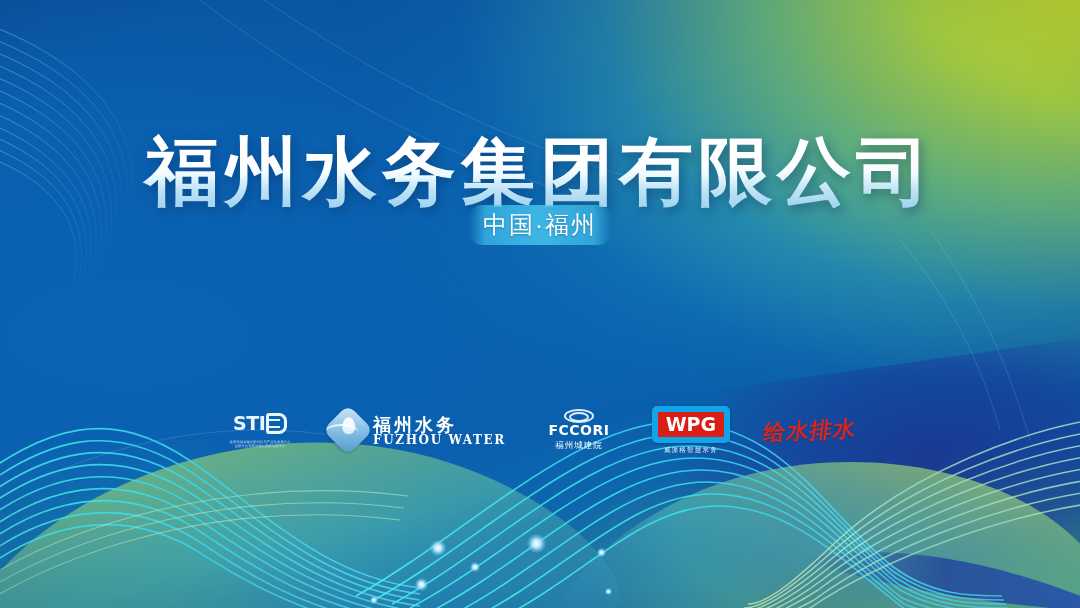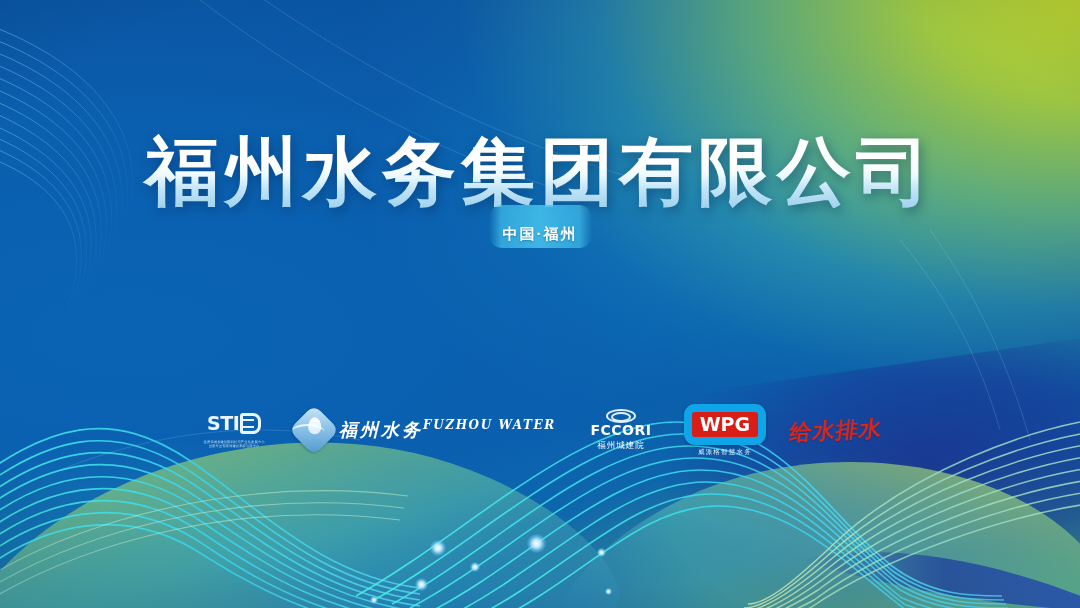--- a/index.html
+++ b/index.html
@@ -58,39 +58,39 @@
     -webkit-background-clip:text;background-clip:text;
     color:transparent;-webkit-text-fill-color:transparent;
     filter:drop-shadow(2px 4px 6px rgba(4,40,88,0.45));
     white-space:nowrap;
   }
   .subtitle-wrap{
     position:absolute;top:205px;left:0;right:0;text-align:center;
     display:flex;align-items:center;justify-content:center;gap:16px;
   }
   .loc-badge{
-    display:inline-block;padding:20px 14px 4px;border-radius:13px;
+    display:inline-block;padding:4px 14px 4px;border-radius:13px;
     background:linear-gradient(90deg,rgba(60,185,235,0.0) 0%,rgba(62,186,233,0.75) 12%,rgba(70,196,238,0.85) 50%,rgba(62,186,233,0.72) 88%,rgba(60,185,235,0.0) 100%);
-    color:#ffffff;font-size:15px;letter-spacing:2px;font-weight:700;
+    color:#ffffff;font-size:24px;letter-spacing:2px;font-weight:400;
     text-shadow:0 1px 2px rgba(4,50,95,0.35);
   }
   .date-txt{color:#ffffff;font-size:21px;letter-spacing:1px;font-weight:500;
     text-shadow:0 1px 2px rgba(4,50,95,0.35);}
 
   .orgs{
     position:absolute;top:293px;left:0;right:0;text-align:center;
     color:#ffffff;font-size:17.5px;line-height:20.5px;letter-spacing:0.6px;
     text-shadow:0 1px 3px rgba(4,46,92,0.5);
   }
   .orgs div{white-space:nowrap;}
 
   
   .logos{
     position:absolute;top:400px;left:0;right:0;height:60px;
-    display:flex;align-items:center;justify-content:center;gap:26px;
+    display:flex;align-items:center;justify-content:center;gap:34px;
   }
   .logo{position:relative;height:56px;display:flex;flex-direction:column;
     align-items:center;justify-content:center;}
 
   
   .stid{width:72px;}
   .stid .mark{display:flex;align-items:center;justify-content:center;gap:1px;height:24px;}
   .stid .st{font-family:"DejaVu Sans",sans-serif;font-weight:800;font-size:19px;
     color:#eaf6ff;letter-spacing:-0.5px;line-height:1;}
   .stid .dbox{width:21px;height:21px;border:3px solid #eaf6ff;border-radius:3px 8px 8px 3px;
@@ -110,40 +110,40 @@
   }
   .fzw .drop:before{
     content:"";position:absolute;left:9px;top:6px;width:13px;height:17px;
     border-radius:50% 50% 50% 50%/60% 60% 40% 40%;
     background:linear-gradient(180deg,#ffffff,#d7eefc);transform:rotate(-45deg);
   }
   .fzw .drop:after{
     content:"";position:absolute;left:-2px;bottom:4px;width:34px;height:14px;
     border-top:2.5px solid rgba(255,255,255,.85);border-radius:50%;transform:rotate(-45deg);
   }
-  .fzw .txt{display:flex;flex-direction:row;align-items:flex-start;font-style:italic;}
+  .fzw .txt{display:flex;flex-direction:column;align-items:flex-start;}
   .fzw .cn{font-size:18px;font-weight:700;color:#ffffff;letter-spacing:3px;line-height:20px;
     font-family:"DejaVu Serif","Liberation Serif",serif;}
   .fzw .en{font-size:12px;font-weight:700;color:#ffffff;letter-spacing:1.6px;line-height:10px;
     font-family:"DejaVu Serif","Liberation Serif",serif;}
 
   
   .fcc{width:78px;}
   .fcc .arcs{height:13px;width:40px;position:relative;margin-bottom:1px;}
   .fcc .arcs i{position:absolute;border:2px solid #e8f5ff;border-radius:50%;opacity:.95;}
   .fcc .a1{width:30px;height:14px;left:5px;top:0;border-color:#e8f5ff transparent transparent transparent;}
   .fcc .a2{width:20px;height:10px;left:10px;top:3px;border-color:#e8f5ff transparent transparent transparent;}
   .fcc .name{font-family:"DejaVu Sans",sans-serif;font-weight:800;font-size:14px;color:#ffffff;
     letter-spacing:0.5px;line-height:15px;}
   .fcc .sub{font-size:8.5px;color:#ffffff;letter-spacing:1px;margin-top:2px;
     font-family:"DejaVu Serif","Liberation Serif",serif;}
 
   
   .wpg{width:78px;}
-  .wpg .box{background:#d91e18;border:8px solid #0ea5e9;border-radius:11px;
+  .wpg .box{background:#d91e18;border:6px solid #0ea5e9;border-radius:5px;
     padding:2px 8px 3px;box-shadow:0 1px 3px rgba(0,20,50,.35);}
   .wpg .box span{font-family:"DejaVu Sans",sans-serif;font-weight:800;font-size:19px;
     color:#ffffff;letter-spacing:0px;line-height:20px;display:block;}
   .wpg .sub{font-size:6.5px;color:#e9f4ff;letter-spacing:1.2px;margin-top:3px;}
 
   
   .jspsw{width:92px;}
   .jspsw .cal{
     font-family:"DejaVu Serif","Liberation Serif",serif;font-weight:700;font-size:22px;
     color:#d7261d;letter-spacing:1px;line-height:24px;

